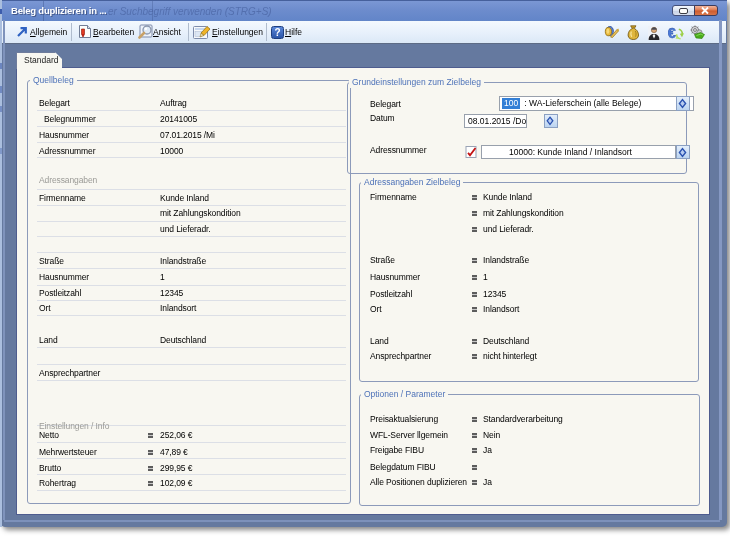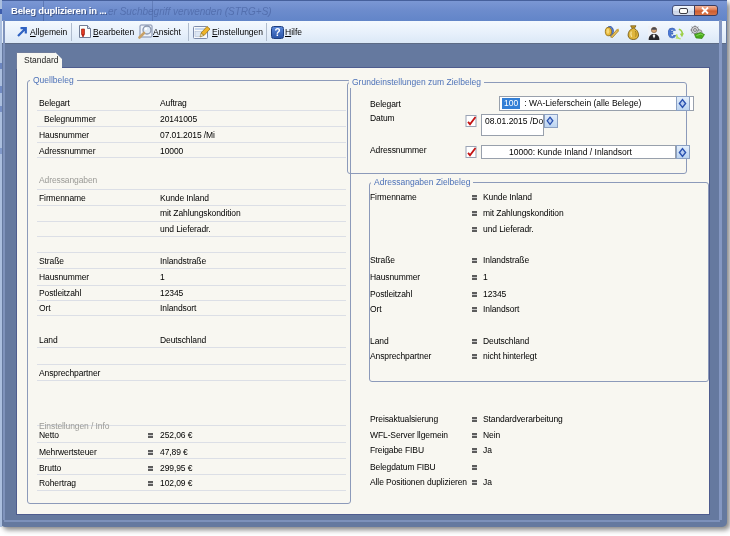--- a/index.html
+++ b/index.html
@@ -168,43 +168,46 @@
       <span>Standard</span>
     </div>
   <div id="panel"></div>
 
   <div class="grp" id="g-left" style="left:27px;top:80px;width:322px;height:422px;">
       <b style="left:2px;">Quellbeleg</b>
     </div>
   <div class="grp" id="g1" style="left:347px;top:82px;width:338px;height:90px;">
       <b style="left:1px;">Grundeinstellungen zum Zielbeleg</b>
     </div>
-  <div class="grp" id="g2" style="left:369px;top:182px;width:338px;height:198px;">
+  <div class="grp" id="g2" style="left:359px;top:182px;width:338px;height:198px;">
       <b style="left:1px;">Adressangaben Zielbeleg</b>
+    </div>
+  <div class="grp" id="g3" style="left:359px;top:394px;width:339px;height:110px;">
+      <b style="left:1px;">Optionen / Parameter</b>
     </div>
 
   <div class="t" style="left:370px;top:98.5px;">Belegart</div>
   <div class="t" style="left:370px;top:113.1px;">Datum</div>
   <div class="t" style="left:370px;top:145px;">Adressnummer</div>
 
   <div class="field" style="left:481px;top:96px;width:194.5px;height:15px;margin-left:18px;">
     <span style="position:absolute;left:2px;top:1px;background:#337fd6;color:#fff;padding:0 2px;">100</span>
     <span style="position:absolute;left:22px;top:1px;">&nbsp;: WA-Lieferschein (alle Belege)</span>
   </div>
   <div class="cbtn" style="left:675.5px;top:96px;height:15px;">
       <svg width="13" height="15" viewBox="0 0 13 15">
         <path d="M6.5 3.6 L9.6 7.5 L6.5 11.4 L3.4 7.5 Z" fill="#b8cdf0" stroke="#2a52b0" stroke-width="1.4"></path>
       </svg>
     </div>
 
   <div class="chk" style="left:464.5px;top:114.5px;"><svg width="13" height="12" viewBox="0 0 13 12">
         <rect x="1" y="0.5" width="10" height="11" fill="#fff" stroke="#9aa3b5" stroke-width="1"></rect>
         <path d="M3 6.8 L5 9.2 L10.5 2" fill="none" stroke="#c41212" stroke-width="1.8"></path>
       </svg></div>
-  <div class="field" style="left:481px;top:114px;width:63px;height:22px;">
+  <div class="field" style="left:464px;top:114px;width:63px;height:14px;">
     <span style="position:absolute;left:3px;top:1px;">08.01.2015 /Do</span>
   </div>
   <div class="cbtn" style="left:544px;top:114px;height:14px;">
       <svg width="12" height="14" viewBox="0 0 12 14">
         <path d="M6 3.2 L8.8 6.8 L6 10.4 L3.2 6.8 Z" fill="#b8cdf0" stroke="#2a52b0" stroke-width="1.3"></path>
       </svg>
     </div>
 
   <div class="chk" style="left:464.5px;top:145.5px;"><svg width="13" height="12" viewBox="0 0 13 12">
         <rect x="1" y="0.5" width="10" height="11" fill="#fff" stroke="#9aa3b5" stroke-width="1"></rect>

